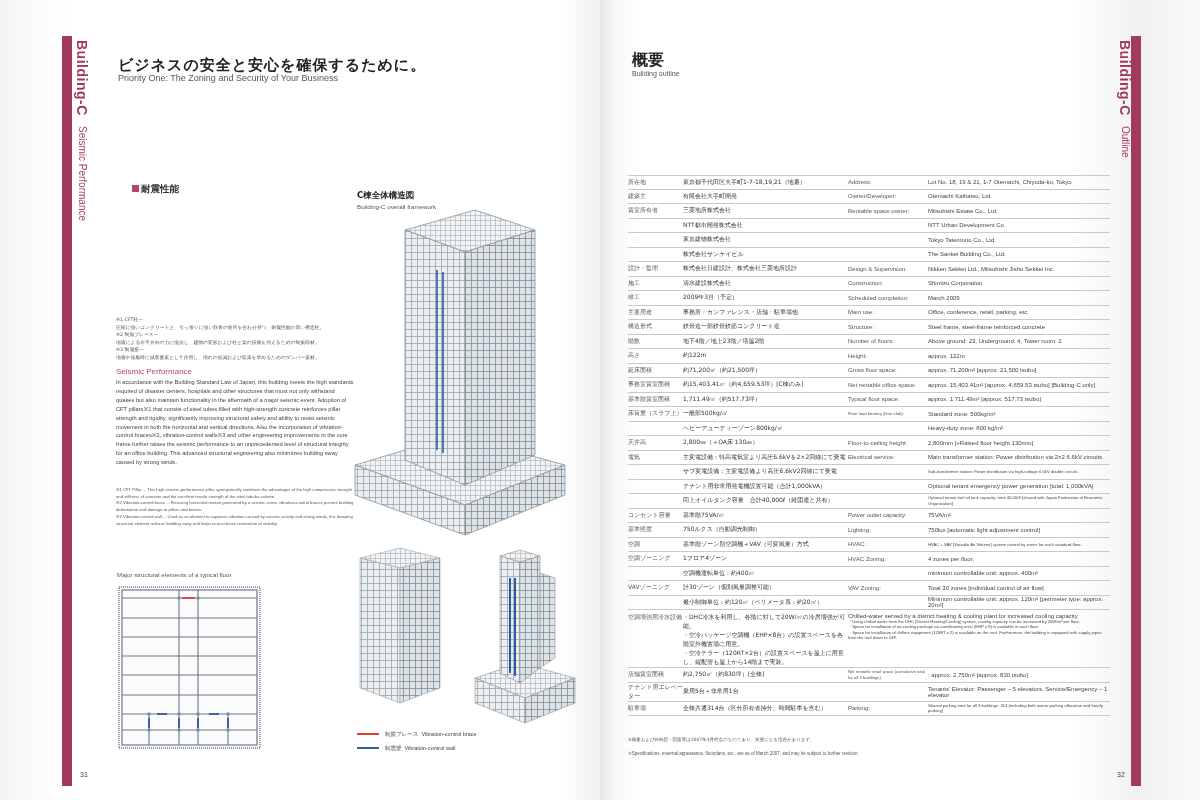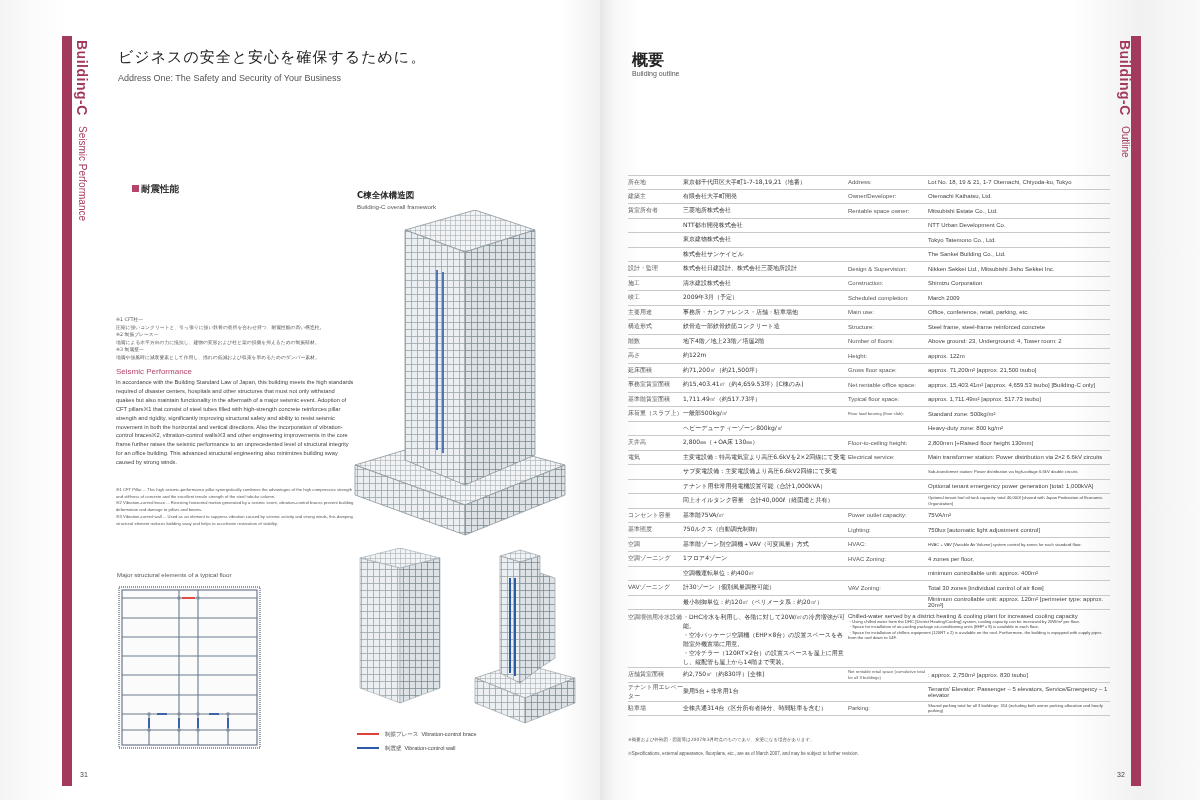--- a/index.html
+++ b/index.html
@@ -13,21 +13,21 @@
   
   .side-tab { position: absolute; top: 36px; width: 10px; height: 750px; background: #a33a5e; }
   .side-tab.left { left: 62px; }
   .side-tab.right { left: 531px; }
   .vert-label { position: absolute; top: 40px; writing-mode: vertical-rl; font-family: "Liberation Sans", sans-serif; white-space: nowrap; }
   .vert-label .strong { color: #a33a5e; font-weight: bold; font-size: 14px; letter-spacing: 0.5px; }
   .vert-label .light { color: #a33a5e; font-size: 10px; margin-top: 6px; }
   .vert-label.left { left: 73px; }
   .vert-label.right { left: 516px; }
 
-  .title-jp { position: absolute; left: 118px; top: 48px; font-size: 15px; font-weight: normal; color: #222; letter-spacing: 1px; }
+  .title-jp { position: absolute; left: 118px; top: 56px; font-size: 15px; font-weight: bold; color: #222; letter-spacing: 1px; }
   .title-en { position: absolute; left: 118px; top: 73px; font-size: 9px; color: #555; font-family: "Liberation Sans", sans-serif; }
 
   .sec-head { position: absolute; left: 116px; top: 183px; font-size: 9.5px; font-weight: bold; color: #333; margin-left: 16px; }
   .sec-head .sq { display: inline-block; width: 7px; height: 7px; background: #b5456b; margin-right: 2px; vertical-align: 0; }
   .body-jp { position: absolute; left: 116px; top: 196px; width: 236px; font-size: 8.8px; line-height: 17.5px; color: #333; }
   .notes-jp { position: absolute; left: 116px; top: 316px; width: 240px; font-size: 4.8px; line-height: 7.5px; color: #555; }
 
   .seismic-head { position: absolute; left: 116px; top: 367px; font-size: 8px; color: #b5456b; font-family: "Liberation Sans", sans-serif; }
   .body-en { position: absolute; left: 116px; top: 378px; width: 238px; font-size: 5.7px; line-height: 8.9px; color: #444; font-family: "Liberation Sans", sans-serif; }
   .notes-en { position: absolute; left: 116px; top: 487px; width: 240px; font-size: 4.2px; line-height: 6.7px; color: #555; font-family: "Liberation Sans", sans-serif; }
@@ -66,21 +66,21 @@
 <body>
 
 <div class="page page-left">
   <div class="side-tab left"></div>
   <div class="vert-label left">
     <span class="strong">Building-C</span>
     <span class="light">Seismic Performance</span>
   </div>
 
   <div class="title-jp">ビジネスの安全と安心を確保するために。</div>
-  <div class="title-en">Address One: The Safety and Security of Your Business</div>
+  <div class="title-en">Priority One: The Zoning and Security of Your Business</div>
 
   <div class="sec-head"><span class="sq"></span><span>耐震性能</span></div>
   <div class="notes-jp">
     <div>※1 CFT柱—</div>
     <div>圧縮に強いコンクリートと、引っ張りに強い鉄骨の長所を合わせ持つ、耐震性能の高い構造柱。</div>
     <div>※2 制振ブレース—</div>
     <div>地震による水平方向の力に抵抗し、建物の変形および柱と梁の損傷を抑えるための制振部材。</div>
     <div>※3 制震壁—</div>
     <div>地震や強風時に減衰要素として作用し、揺れの低減および収束を早めるためのダンパー素材。</div>
   </div>

